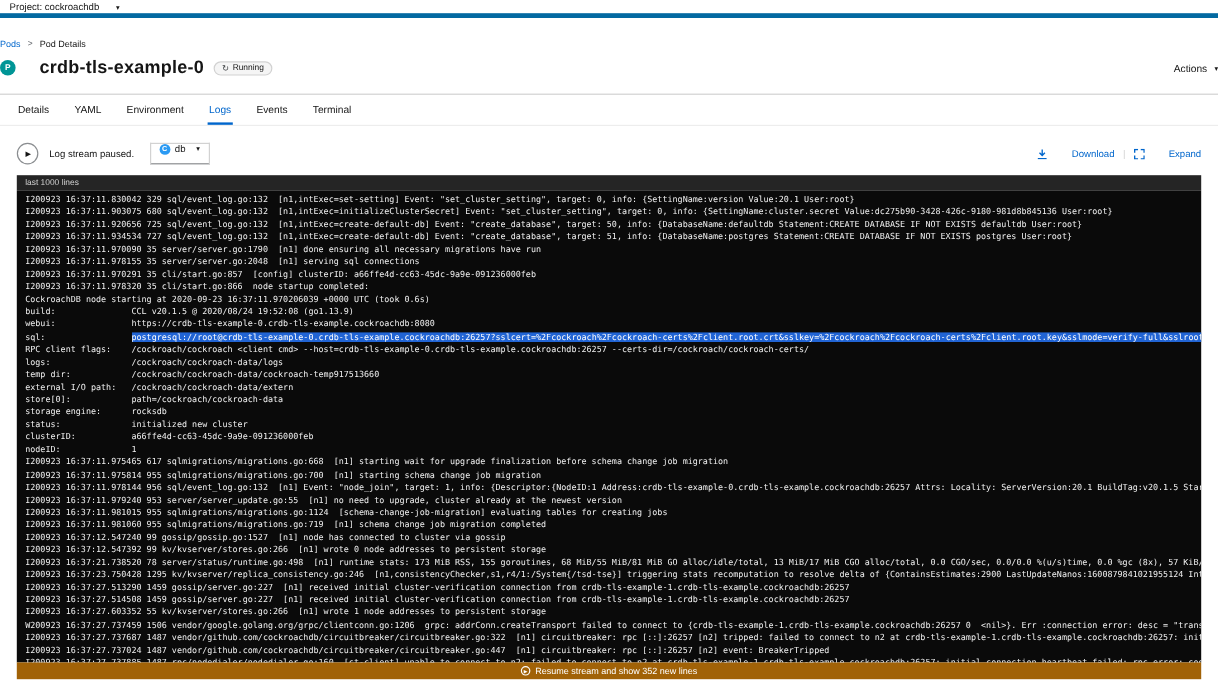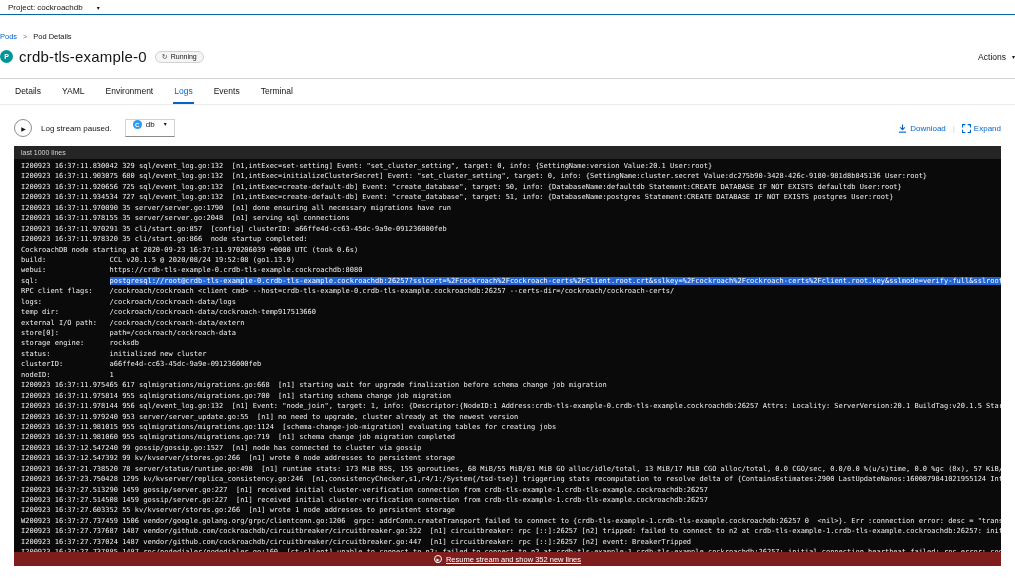--- a/index.html
+++ b/index.html
@@ -4,37 +4,37 @@
 <style>
   * { box-sizing: border-box; margin: 0; padding: 0; }
   html,body { width:1015px; height:580px; }
   body {
     font-family: "Liberation Sans", sans-serif;
     background:#ffffff; color:#151515; overflow:hidden;
   }
   
   .project-bar {
     height:15px; display:flex; align-items:center; padding:0 8px;
-    border-bottom:1px solid #0369a1; font-size:8px; color:#151515;
+    border-bottom:4px solid #0369a1; font-size:8px; color:#151515;
   }
   .project-bar .caret { margin-left:14px; font-size:6px; color:#151515; }
   
   .content-pad { padding:0 0; }
   .breadcrumb { margin-top:17px; font-size:7.5px; display:flex; gap:6px; align-items:center; }
   .breadcrumb .link { color:#0066cc; cursor:pointer; }
   .breadcrumb .sep { color:#6a6e73; font-size:7px; }
   .breadcrumb .current { color:#151515; }
   
   .title-row { margin-top:7px; display:flex; align-items:center; }
   .pod-badge {
     width:13px; height:13px; border-radius:50%; background:#009596; color:#fff;
     font-size:7px; font-weight:bold; display:flex; align-items:center; justify-content:center;
     flex:0 0 auto;
   }
-  .page-title { font-size:15px; font-weight:400; margin-left:6px; letter-spacing:0.2px; }
+  .page-title { font-size:15px; font-weight:700; margin-left:20px; letter-spacing:0.2px; }
   .status-badge {
     margin-left:8px; display:inline-flex; align-items:center; gap:3px;
     background:#f5f5f5; border:1px solid #d2d2d2; border-radius:8px;
     padding:1px 6px; font-size:7px; color:#151515;
   }
   .status-badge .sync { font-size:7px; color:#3c3f42; }
   .actions { margin-left:auto; font-size:8.5px; display:flex; align-items:center; gap:6px; cursor:pointer; }
   .actions .caret { font-size:6px; }
   
   .divider { margin-top:13px; border-bottom:1px solid #d2d2d2; }
@@ -53,38 +53,38 @@
     display:flex; gap:4px; height:18px; padding:0 7px;
     border:1px solid #d2d2d2; border-bottom-color:#8a8d90; background:#fff; cursor:pointer;
     font-size:8px; margin-left:4px;
   }
   .c-badge {
     width:9px; height:9px; border-radius:50%; background:#2b9af3; color:#fff;
     font-size:6px; font-weight:bold; display:flex; align-items:center; justify-content:center;
   }
   .container-select .caret { font-size:6px; margin-left:5px; color:#151515; }
   .toolbar-right { margin-left:auto; display:flex; align-items:center; gap:7px; font-size:8px; }
-  .tool-link { color:#0066cc; display:flex; align-items:center; gap:3px; cursor:pointer; }
+  .tool-link { color:#0066cc; display:flex; align-items:center; gap:20px; cursor:pointer; }
   .tool-sep { color:#d2d2d2; }
   
   .log-viewer { margin:0 14px; width:987px; }
   .log-header {
     background:#252525; color:#d2d2d2; font-size:7px; padding:3px 7px; height:13px;
     display:flex; align-items:center;
   }
   .log-body {
     background:#0a0a0a; height:393px; overflow:hidden;
     font-family:"DejaVu Sans Mono", monospace; font-size:7px; line-height:10.45px;
     color:#f0f0f0; padding:2px 0 0 7px;
   }
   .log-line { white-space:pre; height:10.45px; }
   .log-line .hl { background:#2164d4; color:#ffffff; }
   .resume-bar {
-    background:#7f1d1d; color:#fff; height:14px; display:flex; align-items:center;
-    justify-content:center; gap:4px; font-size:7.5px; cursor:pointer;text-decoration:underline;
+    background:#a16207; color:#fff; height:14px; display:flex; align-items:center;
+    justify-content:center; gap:4px; font-size:7.5px; cursor:pointer;
   }
   .resume-bar .circ {
     width:8px; height:8px; border:1px solid #fff; border-radius:50%;
     display:flex; align-items:center; justify-content:center; font-size:4px;
   }
   .icon-svg { display:block; }
 </style>
 </head>
 <body>
 

